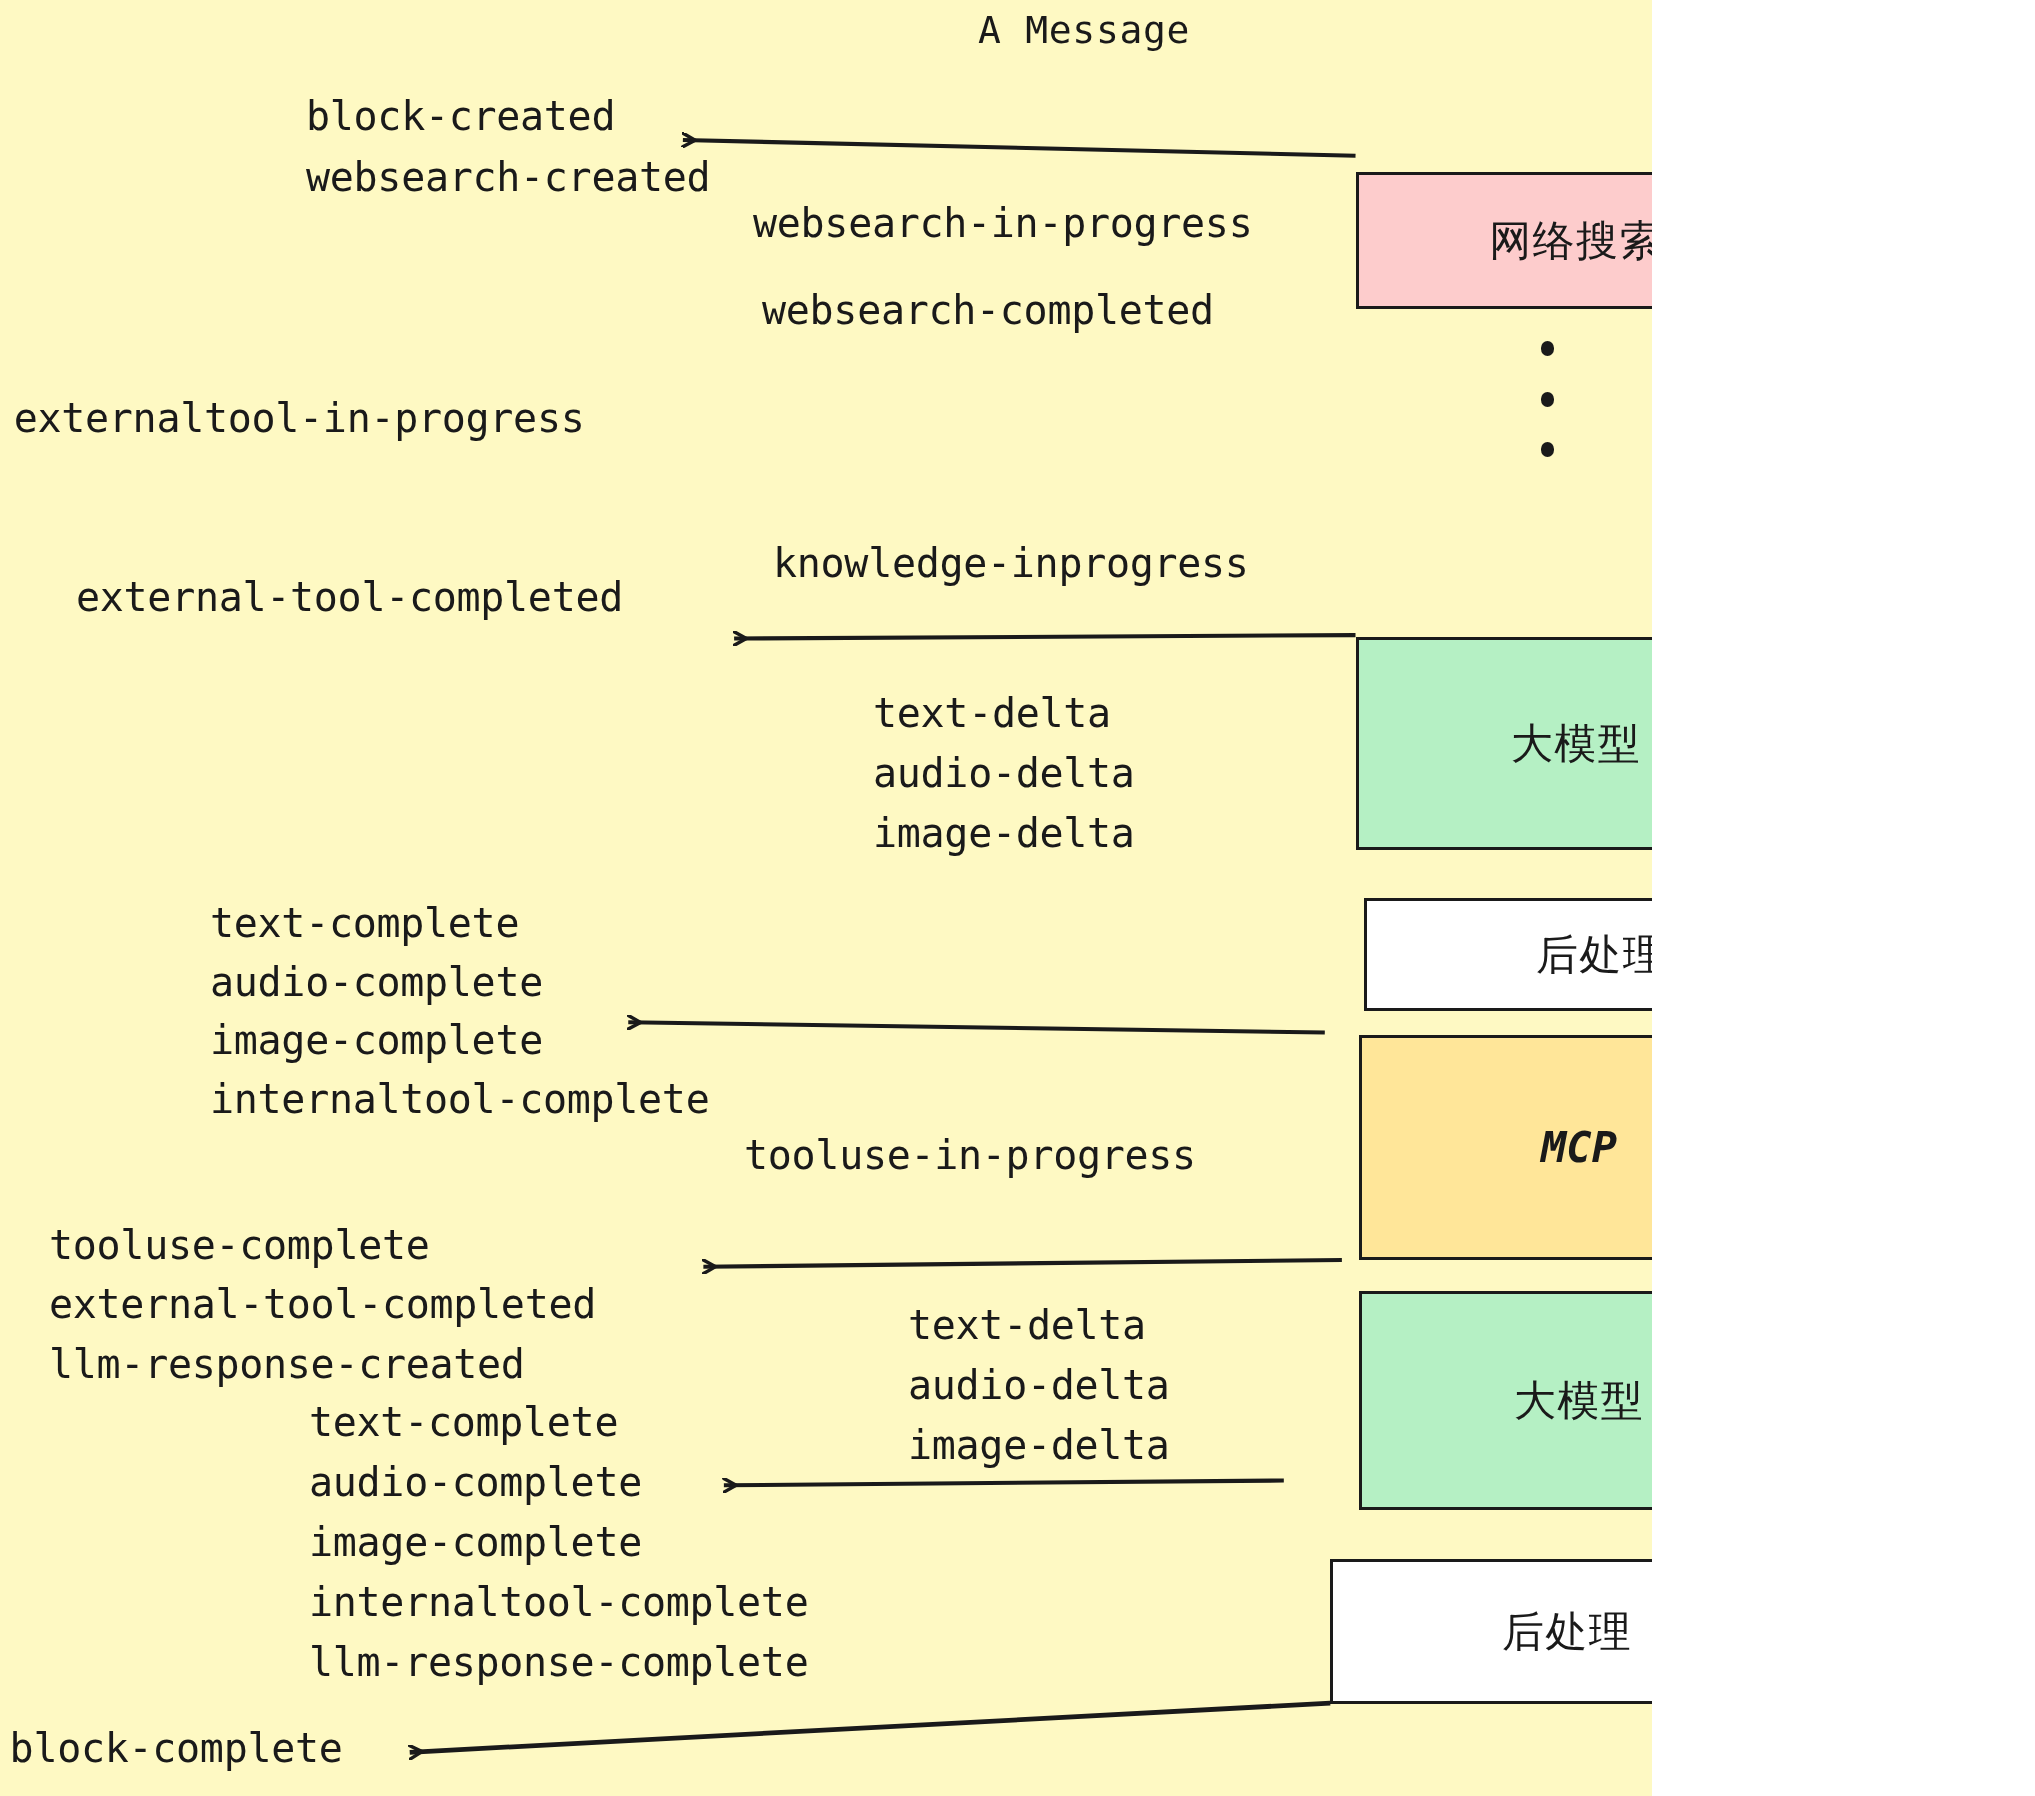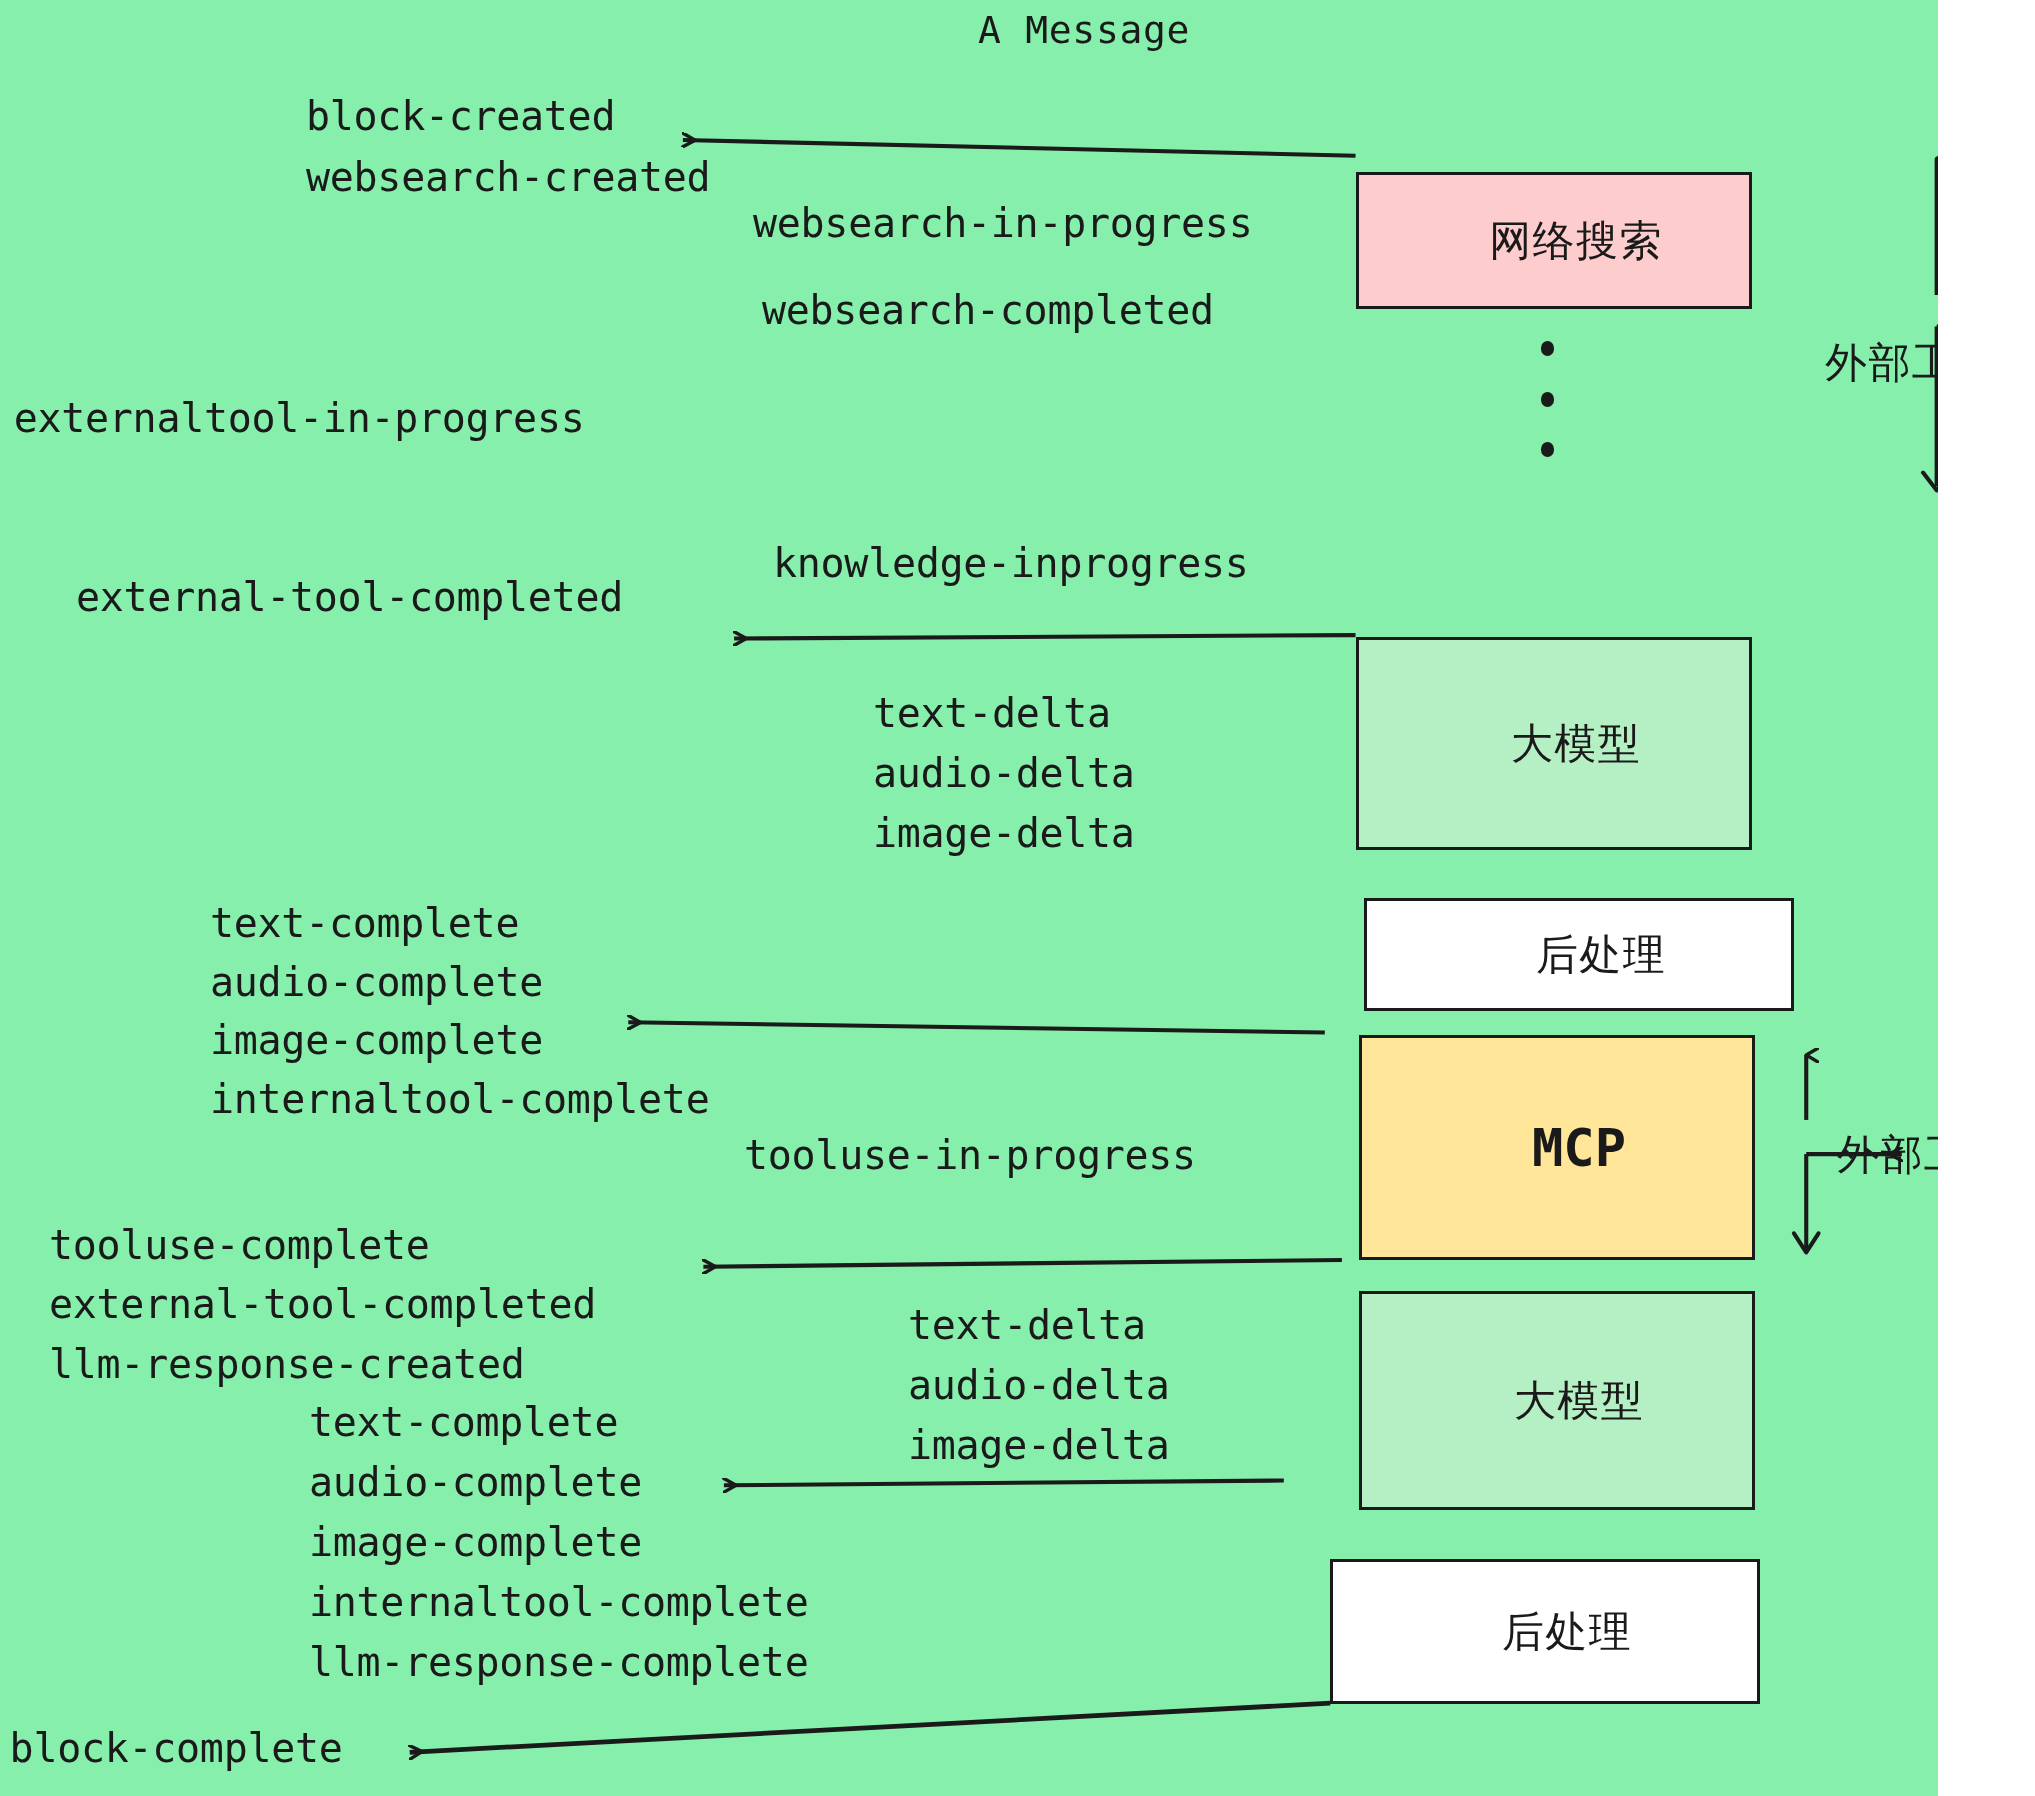--- a/index.html
+++ b/index.html
@@ -3,23 +3,23 @@
 <meta charset="utf-8">
 <title>A Message — Event Flow Diagram</title>
 <style>
   html, body {
     margin: 0;
     padding: 0;
     background: #ffffff;
   }
   #canvas {
     position: relative;
-    width: 1938px;
+    width: 1652px;
     height: 1796px;
-    background: #86efac;
+    background: #fef9c3;
     overflow: hidden;
     font-family: "DejaVu Sans", sans-serif;
     text-align: right;
   }
   
   .evt {
     position: absolute;
     font-family: "DejaVu Sans Mono", monospace;
     font-size: 40px;
     line-height: 1.0;
@@ -46,23 +46,24 @@
   }
   .box .boxlabel {
     font-family: "DejaVu Sans", sans-serif;
     font-size: 42px;
     font-weight: 400;
     letter-spacing: 1.4px;
     margin-left: 44px;
   }
   .box.mono .boxlabel {
     font-family: "DejaVu Sans Mono", monospace;
-    font-size: 52px;
+    font-size: 42px;
     font-weight: 700;
     letter-spacing: 0px;
+    font-style: italic;
   }
   .side-label {
     position: absolute;
     font-family: "DejaVu Sans", sans-serif;
     font-size: 42px;
     color: #1a1a1a;
     white-space: nowrap;
     letter-spacing: 1.4px;
   }
   .dots {

